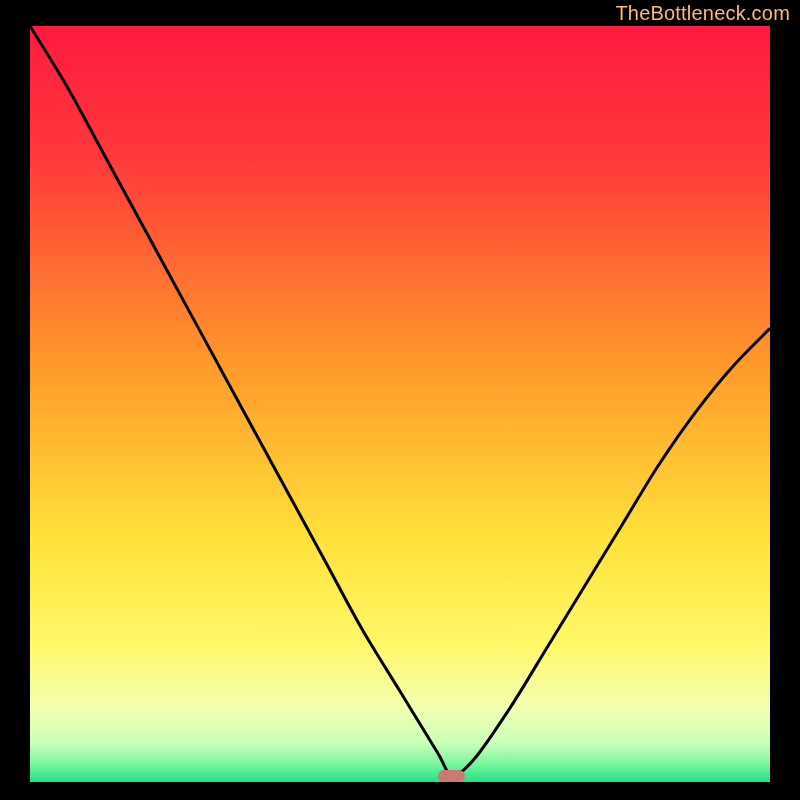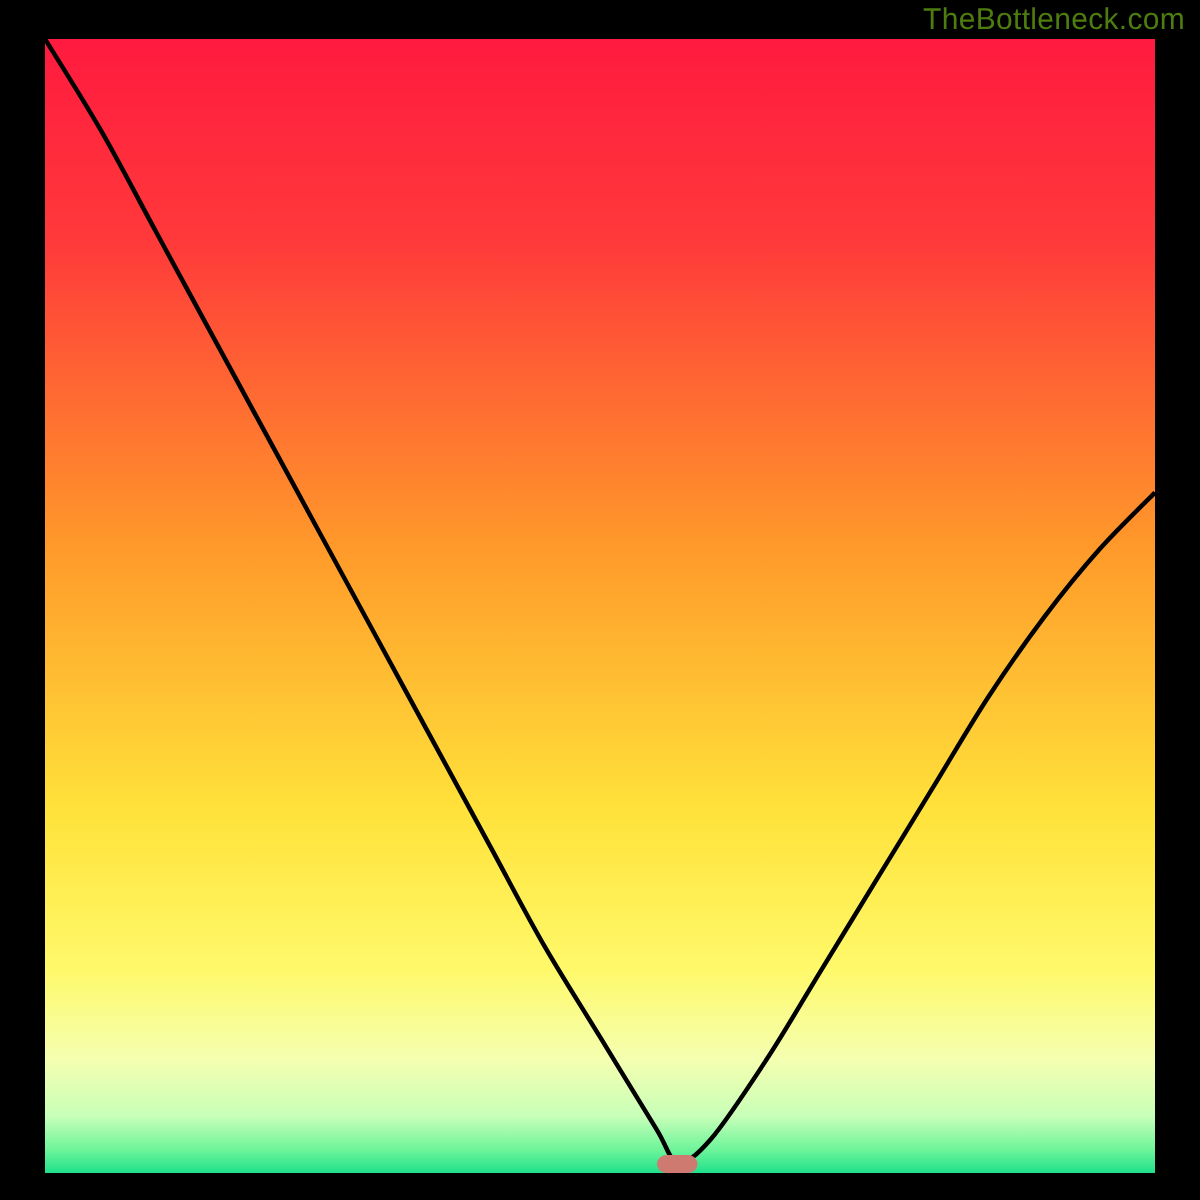--- a/index.html
+++ b/index.html
@@ -14,21 +14,21 @@
   .stage {
     position: relative;
     width: 800px;
     height: 800px;
     background: #000;
   }
   .watermark {
     position: absolute;
     top: 2px;
     right: 10px;
-    color: #4d7c0f;
+    color: #fdba74;
     font-size: 20px;
     font-weight: 500;
     letter-spacing: 0.2px;
     z-index: 10;
     user-select: none;
   }
   
   .plot-frame {
     position: absolute;
     left: 0;

